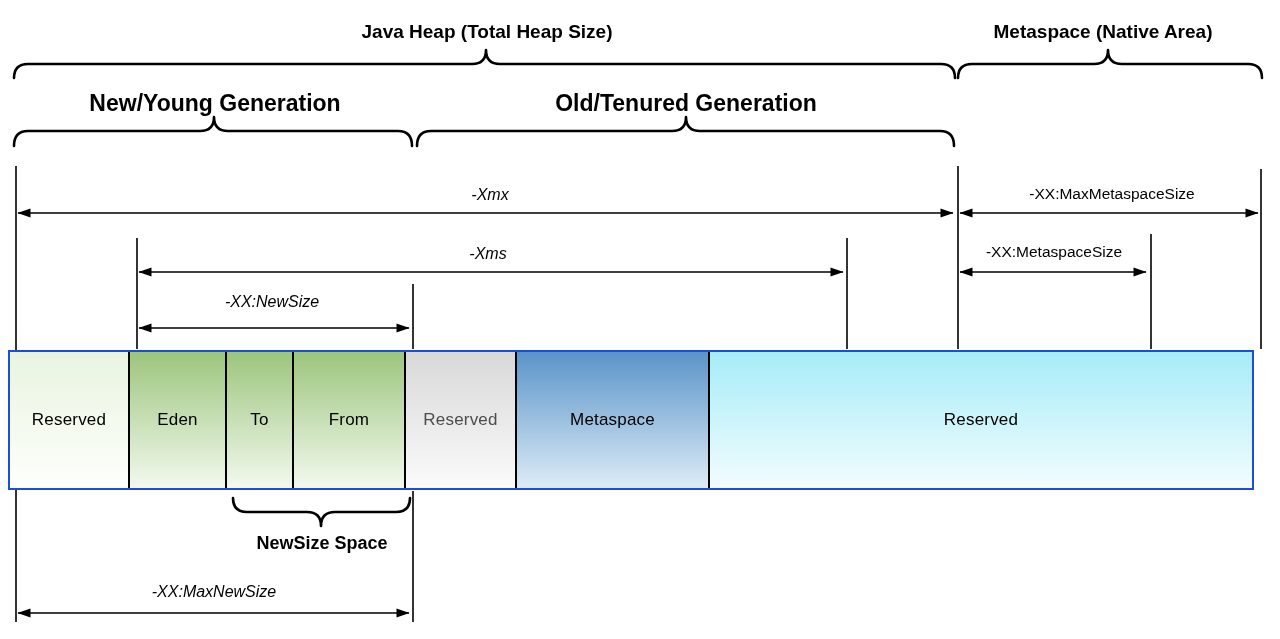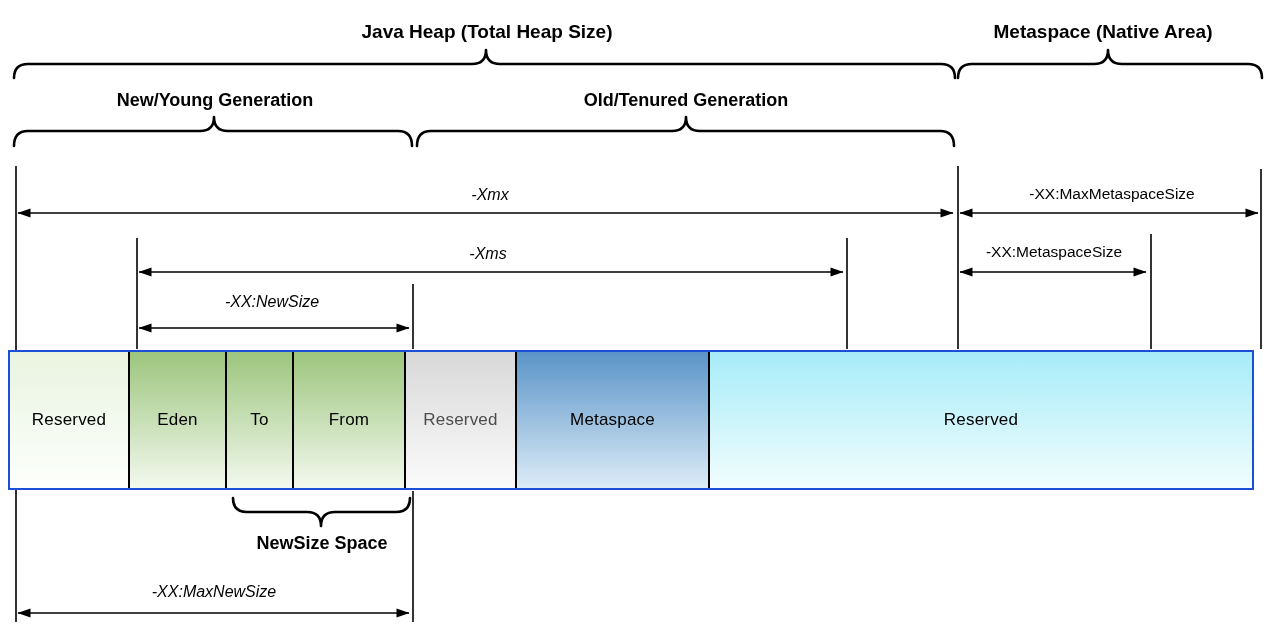--- a/index.html
+++ b/index.html
@@ -2,21 +2,21 @@
 <html><head>
 <meta charset="utf-8">
 <style>
   html,body{margin:0;padding:0;background:#fff;}
   .canvas{
     position:relative;width:1280px;height:639px;background:#fff;overflow:hidden;
     font-family:"Liberation Sans",sans-serif;color:#000;
   }
   .lbl{position:absolute;transform:translateX(-50%);white-space:nowrap;line-height:1.15;}
   .title{font-weight:bold;font-size:19px;}
-  .genlabel{font-weight:bold;font-size:18px;}
+  .genlabel{font-weight:bold;font-size:23px;}
   .flag{font-size:16px;font-style:italic;}
   .flag-sm{font-size:15.5px;}
   .survivor{font-weight:bold;font-size:18px;}
   svg.layer{position:absolute;left:0;top:0;}
   .bar{
     position:absolute;left:8px;top:350px;width:1246px;height:140px;
     border:2px solid #1d4ed8;box-sizing:border-box;display:flex;
   }
   .seg{
     height:100%;border-right:2px solid #000;box-sizing:border-box;

